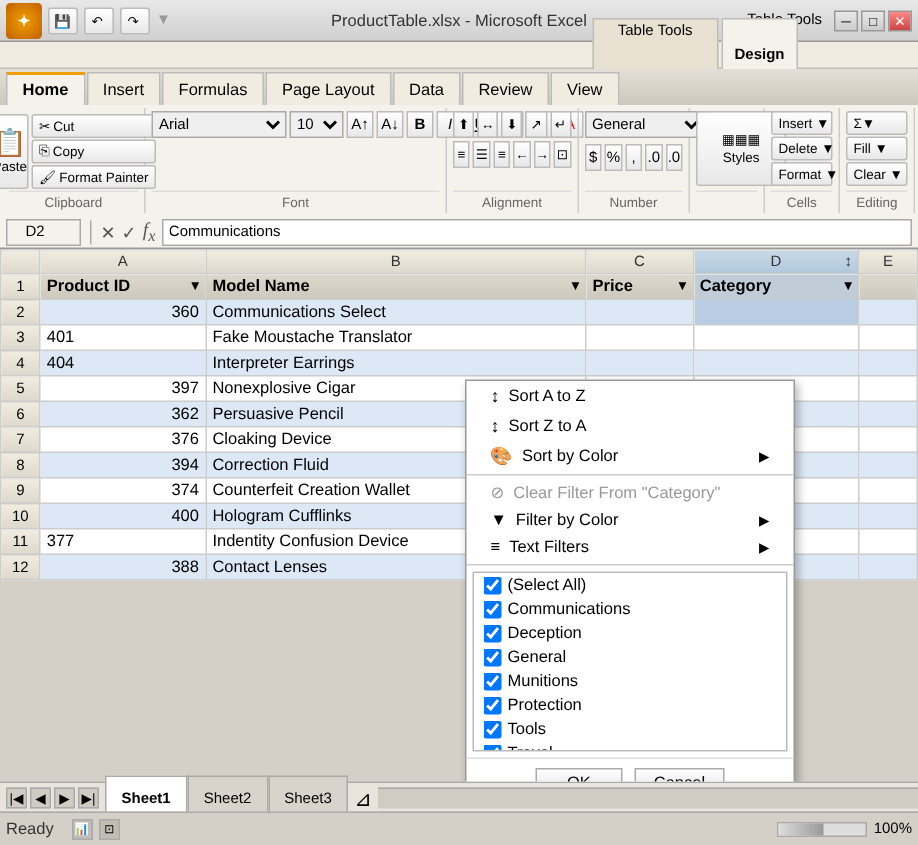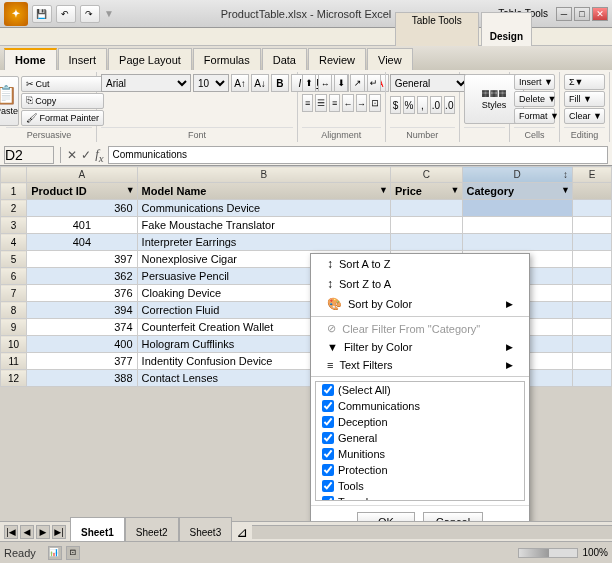--- a/index.html
+++ b/index.html
@@ -37,21 +37,21 @@
     .size-select { width: 36px; height: 18px; font-size: 10px; border: 1px solid #aaa; }
     .format-btn { width: 18px; height: 18px; border: 1px solid #bbb; background: linear-gradient(to bottom, #fff, #e8e8e8); cursor: pointer; font-size: 10px; display: flex; align-items: center; justify-content: center; }
     .align-group { display: flex; flex-direction: column; gap: 2px; }
     .align-row { display: flex; gap: 2px; }
     .align-btn { width: 18px; height: 18px; border: 1px solid #bbb; background: linear-gradient(to bottom, #fff, #e8e8e8); cursor: pointer; font-size: 9px; display: flex; align-items: center; justify-content: center; }
     .number-group { display: flex; flex-direction: column; gap: 2px; }
     .num-select { width: 80px; height: 18px; font-size: 10px; border: 1px solid #aaa; }
 
     
     .formula-bar { display: flex; align-items: center; background: #f5f2ec; border-bottom: 1px solid #999; height: 22px; padding: 0 4px; gap: 4px; }
-    .cell-ref { width: 50px; height: 18px; border: 1px solid #aaa; font-size: 14px; padding: 0 0; display: flex; align-items: center; }
+    .cell-ref { width: 50px; height: 18px; border: 1px solid #aaa; font-size: 10px; padding: 0 12px; display: flex; align-items: center; }
     .formula-divider { width: 1px; height: 16px; background: #aaa; margin: 0 2px; }
     .formula-icon { font-size: 12px; color: #555; cursor: pointer; }
     .formula-input { flex: 1; height: 18px; border: 1px solid #aaa; font-size: 10px; padding: 0 4px; background: white; }
 
     
     .spreadsheet { position: relative; background: white; }
     .sheet-table { width: 100%; border-collapse: collapse; font-size: 11px; }
     .sheet-table th, .sheet-table td { border: 1px solid #ccc; padding: 1px 4px; white-space: nowrap; overflow: hidden; }
     .sheet-table th { background: linear-gradient(to bottom, #f0ece0, #ddd8cc); color: #333; text-align: center; font-weight: normal; font-size: 10px; height: 16px; position: relative; }
     .sheet-table td { height: 17px; }
@@ -150,42 +150,42 @@
   <div class="table-tools-bar">
     <div style="display:flex; gap:2px;">
       <span class="table-tools-tab">Table Tools</span>
       <span style="padding:18px 8px; font-size:10px; border-bottom:2px solid #f0a000; font-weight:bold; background:#f5f2ec; border:1px solid #bbb;">Design</span>
     </div>
   </div>
 
   <div class="ribbon-tabs">
     <div class="ribbon-tab active">Home</div>
     <div class="ribbon-tab">Insert</div>
+    <div class="ribbon-tab">Formulas</div>
     <div class="ribbon-tab">Page Layout</div>
-    <div class="ribbon-tab">Formulas</div>
     <div class="ribbon-tab">Data</div>
     <div class="ribbon-tab">Review</div>
     <div class="ribbon-tab">View</div>
   </div>
 
   <div class="ribbon-content">
 
     <div class="ribbon-group">
       <div class="ribbon-buttons">
         <div class="big-btn">
           <div class="big-btn-icon">📋</div>
           <span>Paste</span>
         </div>
         <div class="small-btn-group">
           <div class="small-btn"><span>✂</span> Cut</div>
           <div class="small-btn"><span>⎘</span> Copy</div>
           <div class="small-btn"><span>🖌</span> Format Painter</div>
         </div>
       </div>
-      <div class="ribbon-group-label">Persuasive</div>
+      <div class="ribbon-group-label">Clipboard</div>
     </div>
 
     <div class="ribbon-group">
       <div class="font-area">
         <div class="font-row">
           <select class="font-select">
             <option>Arial</option>
           </select>
           <select class="size-select">
             <option>10</option>
@@ -320,38 +320,38 @@
             <td style="font-weight:bold;background:#c0ccd8;position:relative;">
               <span>Category</span>
               <span style="position:absolute;right:2px;top:2px;font-size:9px;cursor:pointer;">▼</span>
             </td>
             <td></td>
           </tr>
 
           <tr style="background:#dce8f5;">
             <td class="row-header">2</td>
             <td style="text-align:right;">360</td>
-            <td>Communications Device</td>
+            <td>Communications Select</td>
             <td></td>
             <td style="background:#b8cce4;"></td>
             <td></td>
           </tr>
 
           <tr>
             <td class="row-header">3</td>
-            <td style="text-align:center;">401</td>
+            <td style="text-align:left;">401</td>
             <td>Fake Moustache Translator</td>
             <td></td>
             <td></td>
             <td></td>
           </tr>
 
           <tr style="background:#dce8f5;">
             <td class="row-header">4</td>
-            <td style="text-align:center;">404</td>
+            <td style="text-align:left;">404</td>
             <td>Interpreter Earrings</td>
             <td></td>
             <td></td>
             <td></td>
           </tr>
 
           <tr>
             <td class="row-header">5</td>
             <td style="text-align:right;">397</td>
             <td>Nonexplosive Cigar</td>
@@ -400,21 +400,21 @@
             <td class="row-header">10</td>
             <td style="text-align:right;">400</td>
             <td>Hologram Cufflinks</td>
             <td></td>
             <td></td>
             <td></td>
           </tr>
 
           <tr>
             <td class="row-header">11</td>
-            <td style="text-align:right;margin-top:45px;">377</td>
+            <td style="text-align:left;margin-top:45px;">377</td>
             <td>Indentity Confusion Device</td>
             <td></td>
             <td></td>
             <td></td>
           </tr>
 
           <tr style="background:#dce8f5;">
             <td class="row-header">12</td>
             <td style="text-align:right;">388</td>
             <td>Contact Lenses</td>

